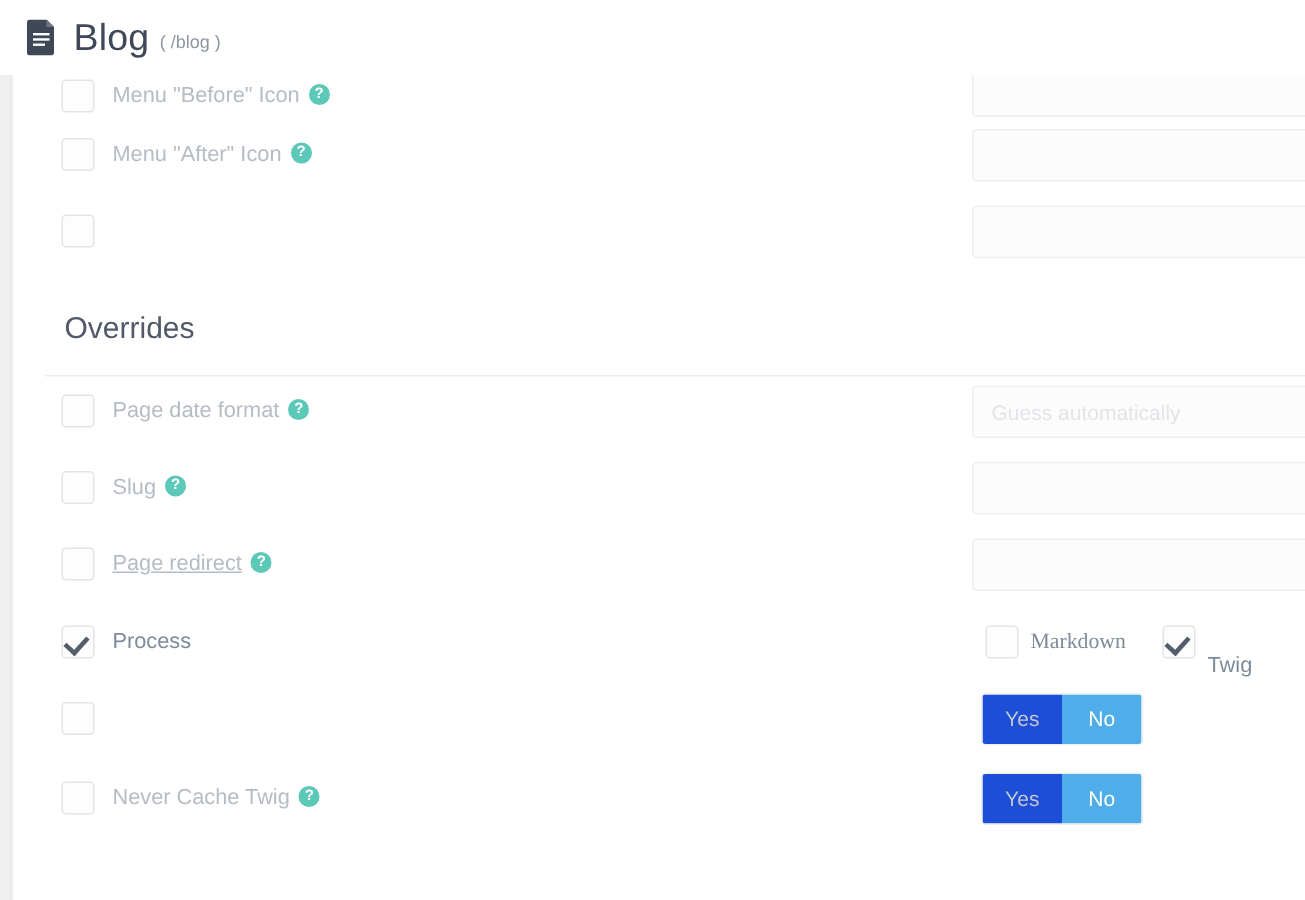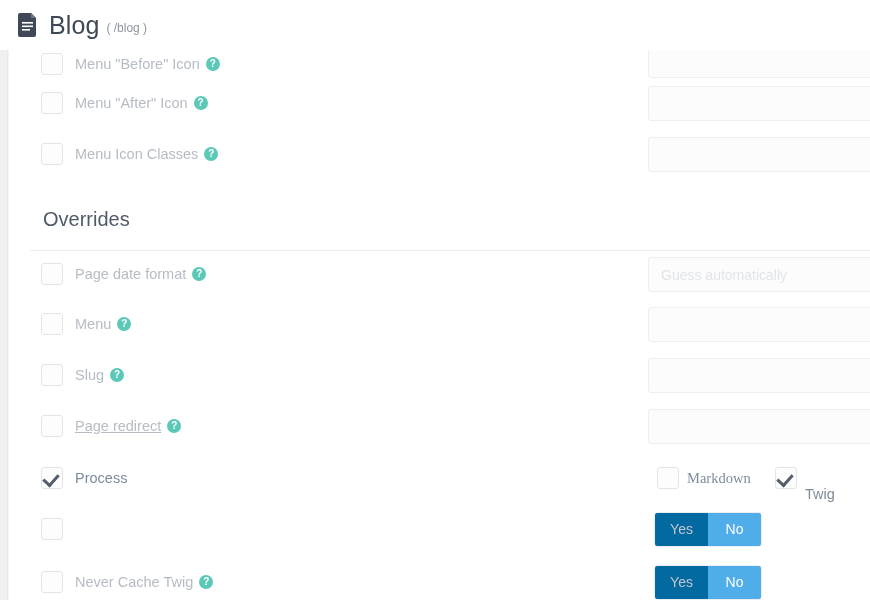--- a/index.html
+++ b/index.html
@@ -190,21 +190,21 @@
     border-radius: 3px;
     overflow: hidden;
     border: 1px solid #eceff1;
   }
   .toggle .opt {
     width: 53px;
     height: 33px;
     line-height: 33px;
     text-align: center;
     font-size: 14px;
-    background: #0369a1;
+    background: #1d4ed8;
     color: #c2c7cd;
   }
   .toggle .opt.on {
     background: #4fadea;
     color: #ffffff;
   }
 </style>
 </head>
 <body>
 
@@ -239,46 +239,36 @@
       <div class="row" style="height:51px;">
         <div class="cb" style="left:32px; top:14px;"></div>
         <div class="lbl" style="left:66px; top:14px;">
           <span>Menu "After" Icon</span><span class="help">?</span>
         </div>
         <input class="field" style="top: 8px;" type="text" placeholder="">
       </div>
 
       <div class="row" style="height:51px;">
         <div class="cb" style="left:32px; top:14px;"></div>
-        <div class="lbl" style="left:66px; top:14px;">
-          <span>Menu Icon Classes</span><span class="help">?</span>
-        </div>
         <input class="field" style="top: 8px;" type="text" placeholder="">
       </div>
 
       <div class="section" style="height:54px; margin-top:17px;">
         <div class="section-title">Overrides</div>
         <div class="section-rule"></div>
       </div>
 
       <div class="row">
         <div class="cb" style="left:32px; top:12px;"></div>
         <div class="lbl" style="left:66px; top:12px;">
           <span>Page date format</span><span class="help">?</span>
         </div>
         <input class="field" style="top: 6px;" type="text" placeholder="Guess automatically">
       </div>
 
-      <div class="row">
-        <div class="cb" style="left:32px; top:12px;"></div>
-        <div class="lbl" style="left:66px; top:12px;">
-          <span>Menu</span><span class="help">?</span>
-        </div>
-        <input class="field" style="top: 6px;" type="text" placeholder="">
-      </div>
 
       <div class="row">
         <div class="cb" style="left:32px; top:13px;"></div>
         <div class="lbl" style="left:66px; top:13px;">
           <span>Slug</span><span class="help">?</span>
         </div>
         <input class="field" style="top: 7px;" type="text" placeholder="">
       </div>
 
       <div class="row" style="height:52px;">

